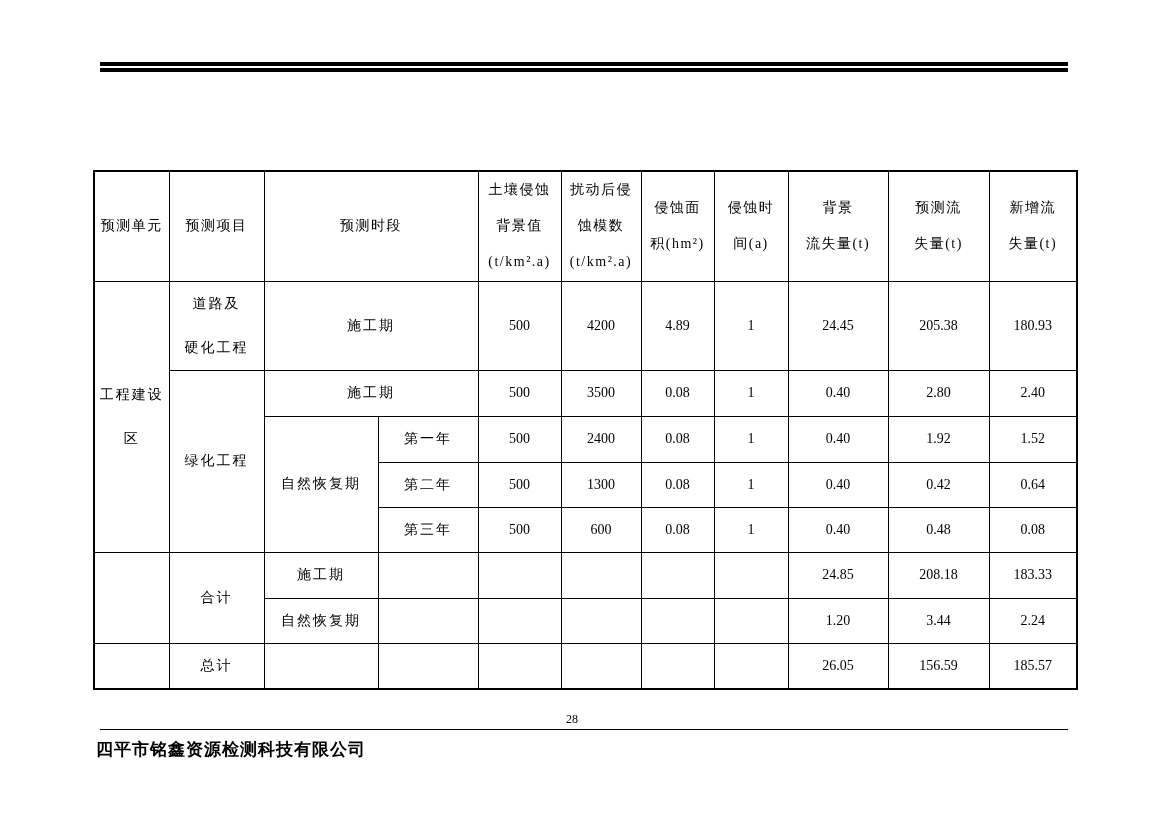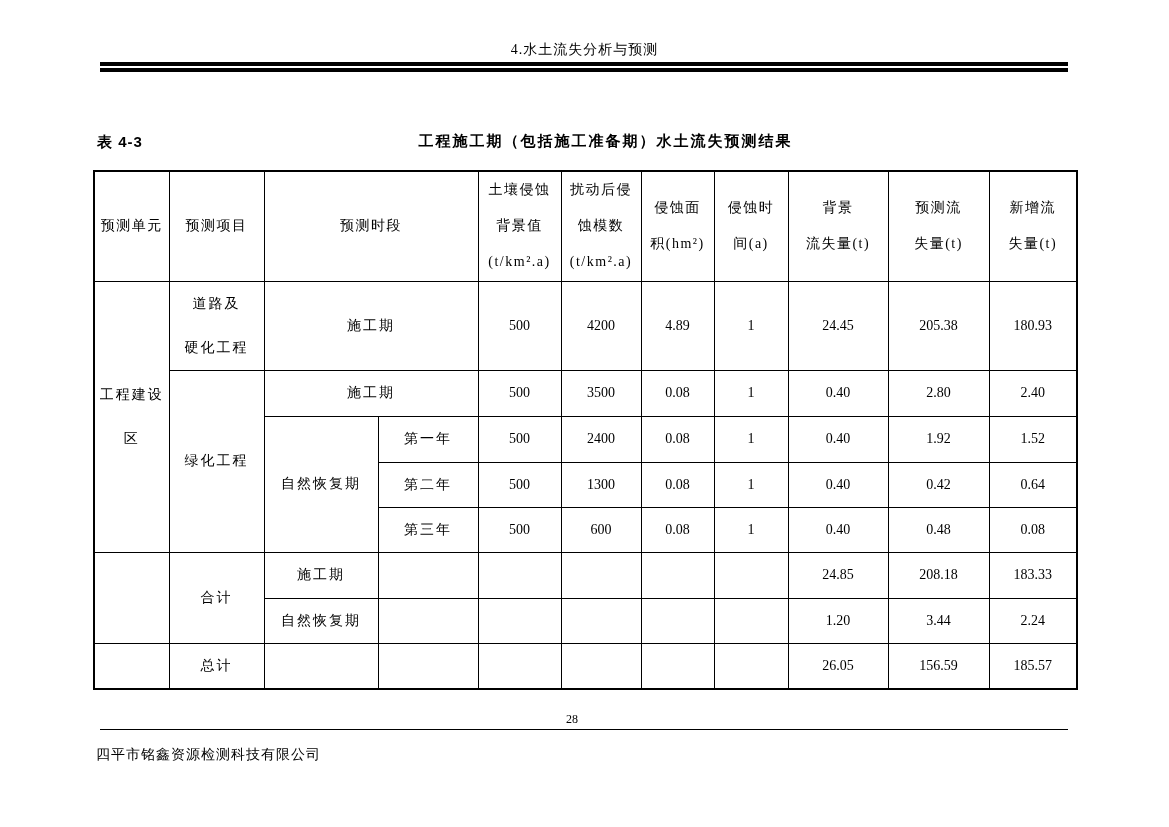--- a/index.html
+++ b/index.html
@@ -54,39 +54,34 @@
   tr.r6{height:46px;}
   tr.r7{height:45px;}
   tr.r8{height:40px;padding-left:32px;}
   .footer-rule{
     position:absolute;top:729px;left:100px;width:968px;
     border-top:1px solid #000;height:0;
   }
   .company{
     position:absolute;top:738px;left:96px;
     font-family:"Liberation Sans","DejaVu Sans",sans-serif;
-    font-weight:normal;font-size:14px;letter-spacing:1px;margin-top:8px;
+    font-weight:bold;font-size:17px;letter-spacing:1px;
   }
   .page-num{
     position:absolute;top:712px;left:97px;width:950px;
     text-align:center;font-size:12px;
   }
 </style>
 </head>
 <body>
 
 <div class="page">
 
-  <div class="chapter-title">4.水土流失分析与预测</div>
   <div class="double-rule"></div>
 
-  <div class="caption">
-    <span class="caption-label">表 4-3</span>
-    <span class="caption-title">工程施工期（包括施工准备期）水土流失预测结果</span>
-  </div>
 
   <table class="pred">
     <colgroup>
       <col style="width:75px">
         <col style="width:95px">
         <col style="width:114px">
         <col style="width:100px">
       <col style="width:83px">
         <col style="width:80px">
         <col style="width:73px">

